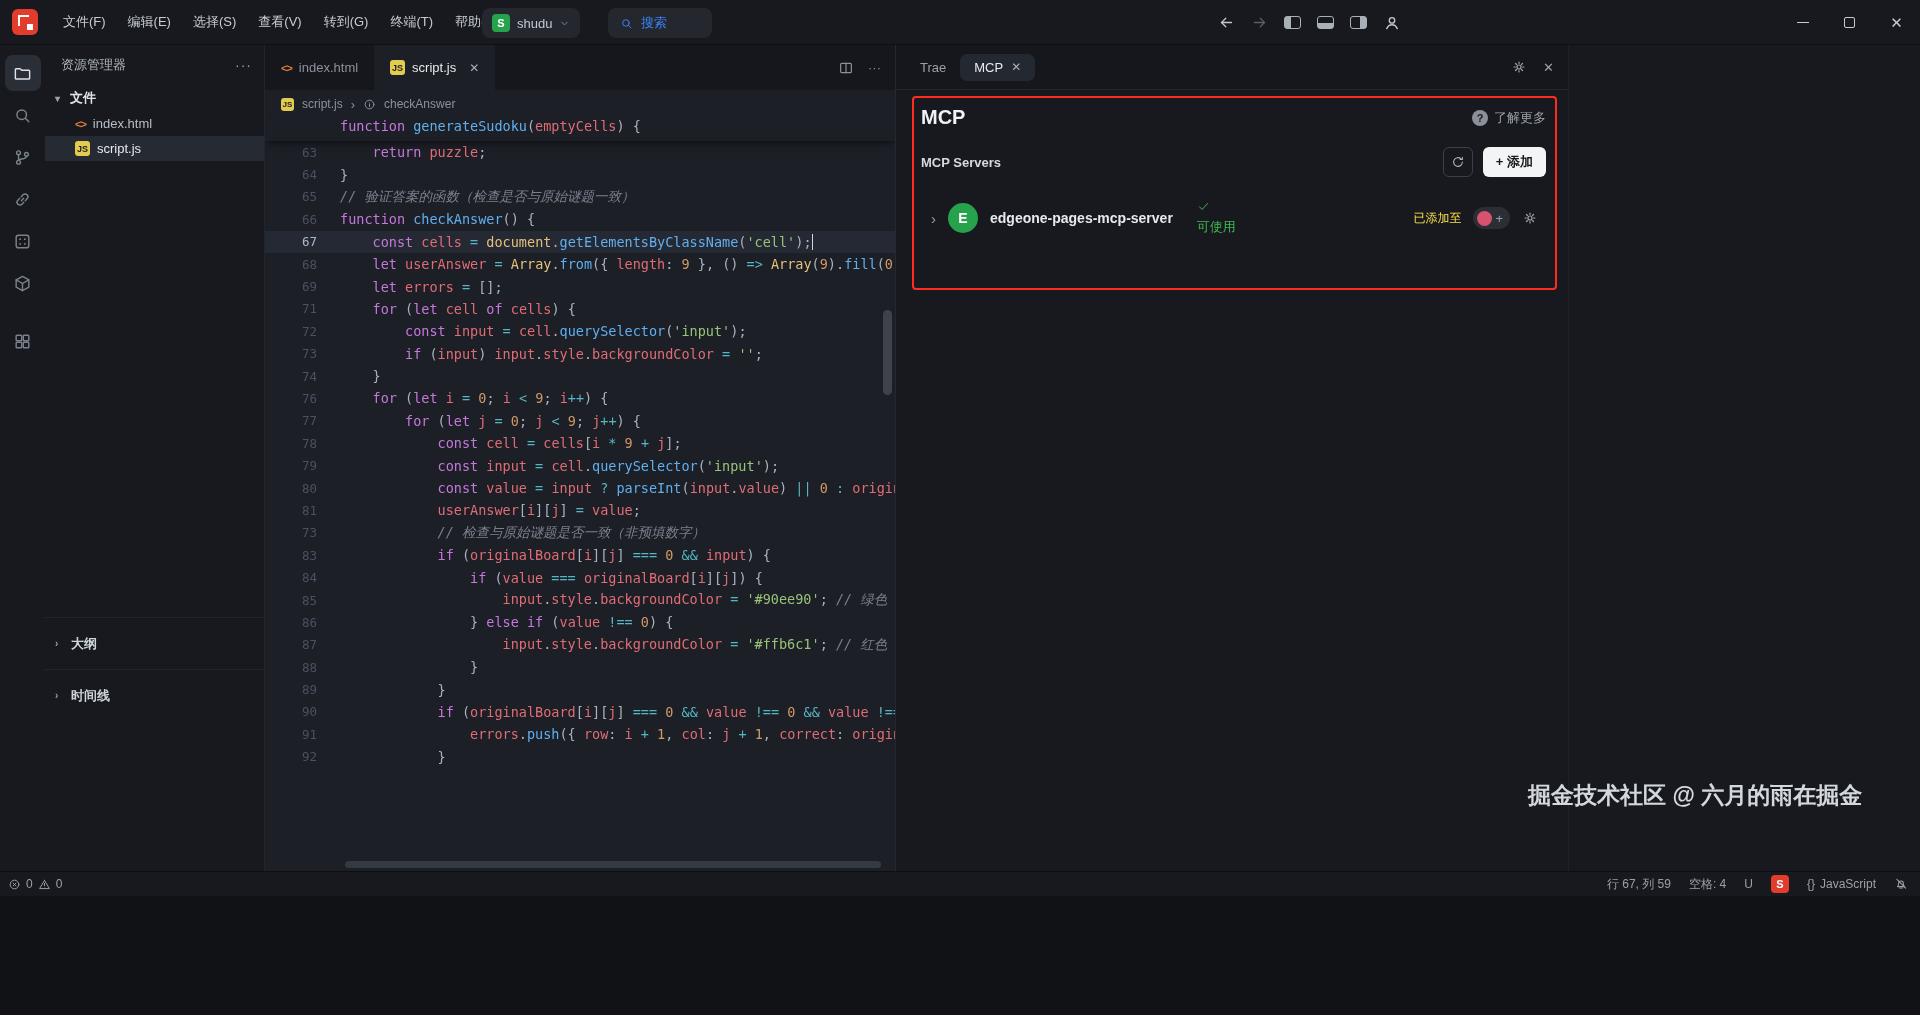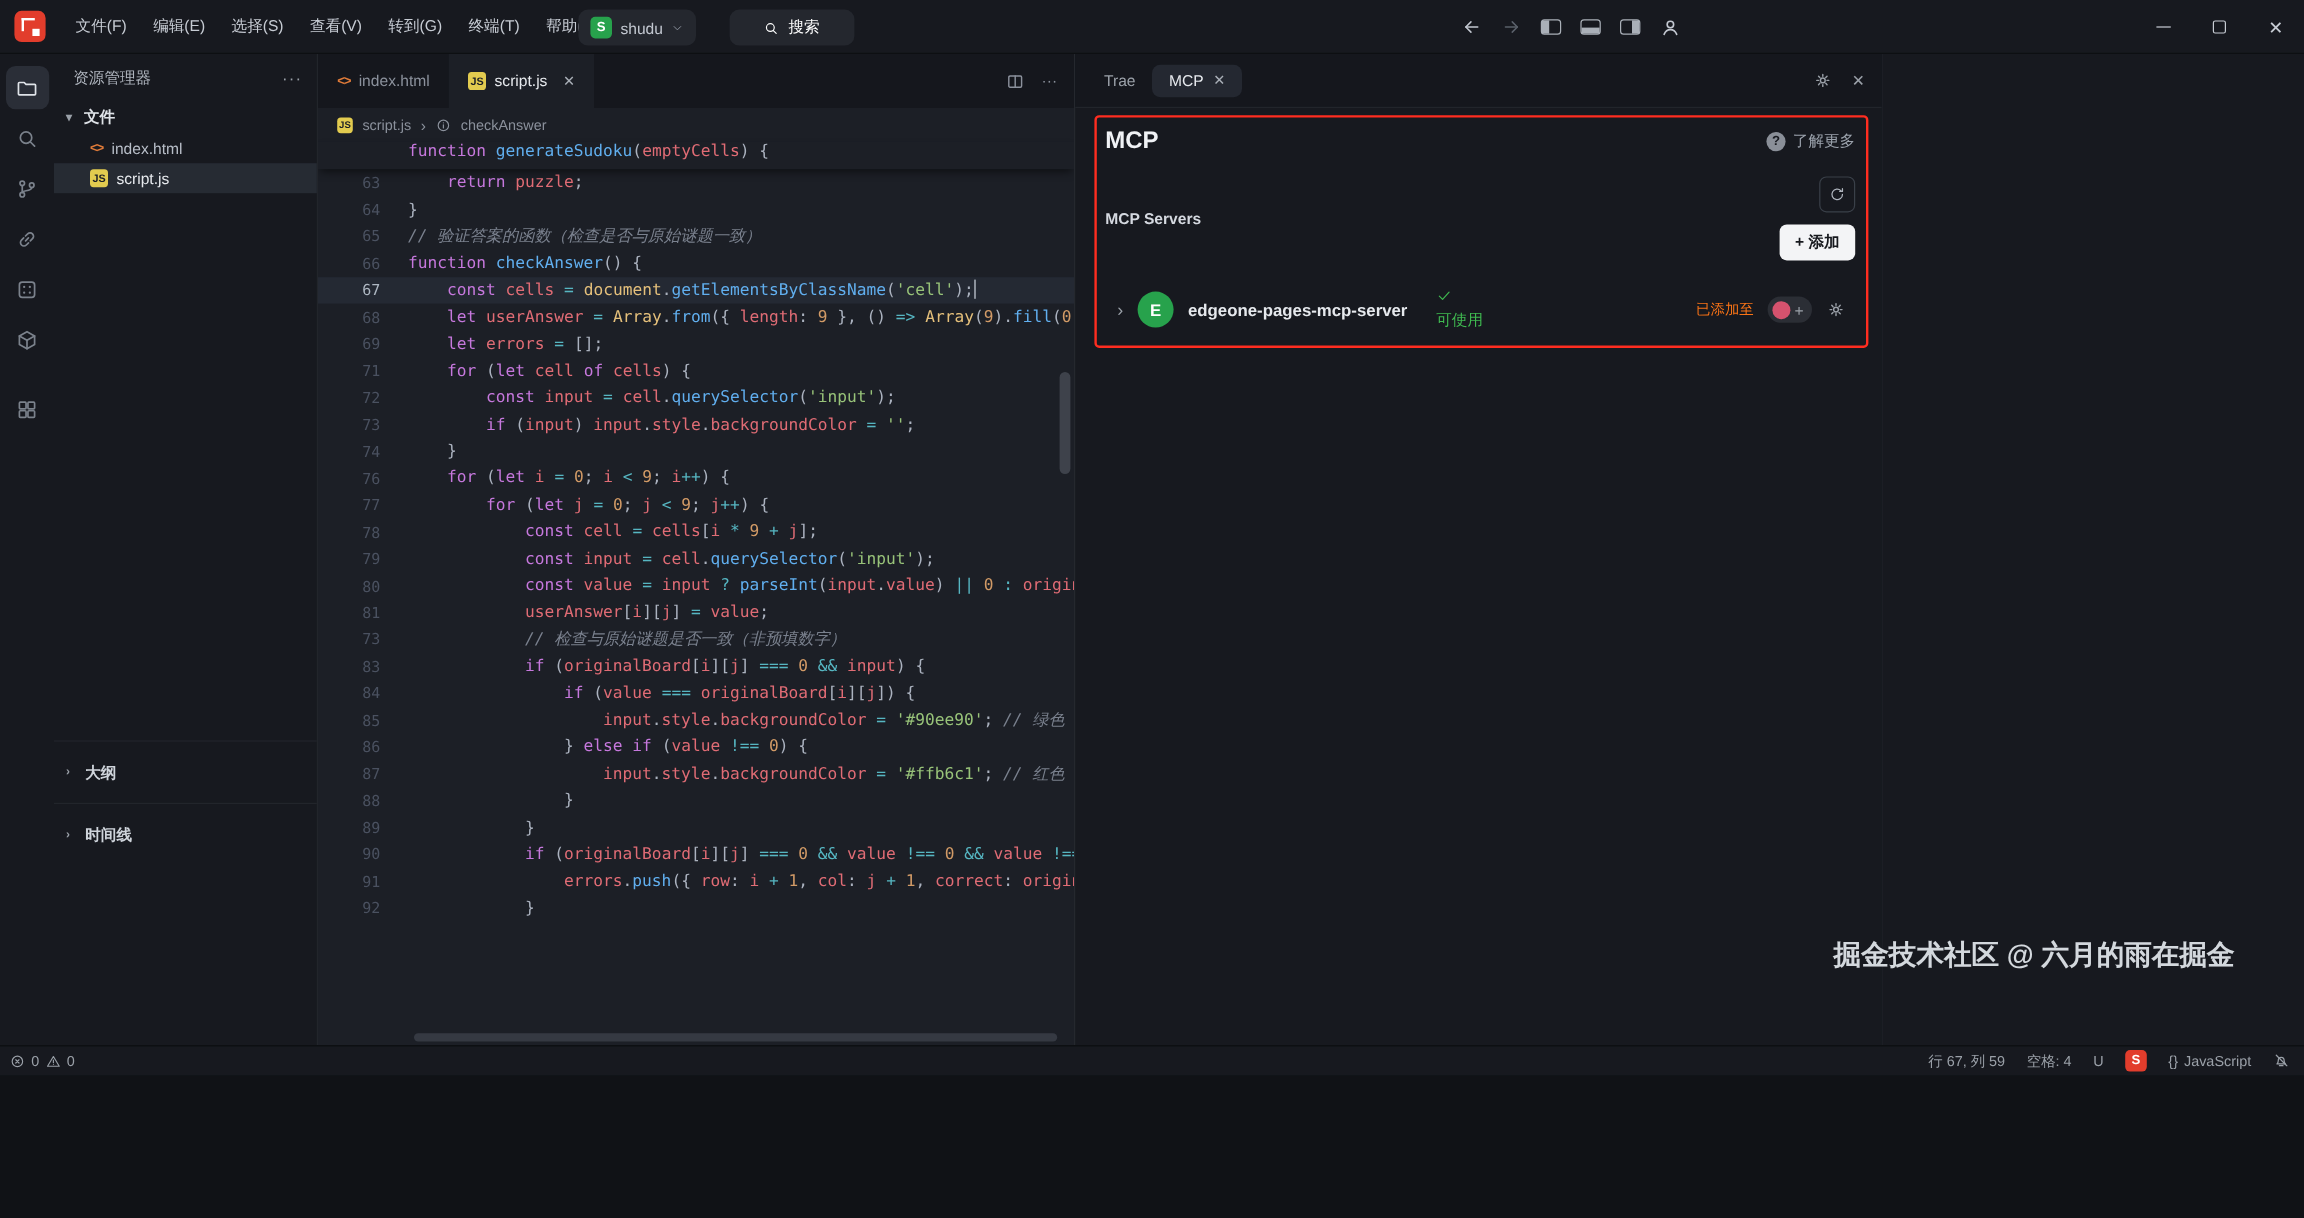--- a/index.html
+++ b/index.html
@@ -13,21 +13,21 @@
   
   .titlebar { position:absolute; top:0; left:0; right:0; height:45px; background:#17191f; display:flex; align-items:center; border-bottom:1px solid #0d0f12; }
   .app-logo { width:26px; height:26px; margin:0 14px 0 12px; border-radius:6px; background:#e23d2c; position:relative; flex:none; }
   .app-logo::before { content:""; position:absolute; left:6px; top:6px; width:9px; height:9px; border:2.5px solid #fff; border-right:none; border-bottom:none; }
   .app-logo::after { content:""; position:absolute; right:5px; bottom:5px; width:6px; height:6px; background:#fff; }
   .menus { display:flex; align-items:center; }
   .menu-item { padding:5px 11px; border-radius:5px; color:#c7ccd4; cursor:default; }
   .tb-project { position:absolute; left:482px; top:8px; height:30px; display:flex; align-items:center; gap:7px; background:#24272e; border-radius:8px; padding:0 10px; }
   .proj-badge { width:18px; height:18px; border-radius:4px; background:#27a24c; color:#fff; font-size:11px; font-weight:bold; display:flex; align-items:center; justify-content:center; }
   .tb-project .chev { color:#8b919c; }
-  .tb-search { position:absolute; left:608px; top:8px; height:30px; width:104px; display:flex; align-items:center; gap:8px; background:#24272e; border-radius:8px; padding:0 28px; color:#ffffff; }
+  .tb-search { position:absolute; left:608px; top:8px; height:30px; width:104px; display:flex; align-items:center; gap:8px; background:#24272e; border-radius:8px; padding:0 12px; color:#3b82f6; }
   .tb-nav { position:absolute; left:1218px; top:0; height:45px; display:flex; align-items:center; gap:16px; color:#c3c8d1; }
   .nav-dis { color:#5a606a; }
   .layout-ic { width:17px; height:13px; border:1.5px solid #aab0b8; border-radius:3px; position:relative; }
   .layout-ic .fill { position:absolute; background:#aab0b8; }
   .layout-ic.left .fill { left:0; top:0; bottom:0; width:6px; }
   .layout-ic.bottom .fill { left:0; right:0; bottom:0; height:5px; }
   .layout-ic.right .fill { right:0; top:0; bottom:0; width:6px; }
   .win-controls { position:absolute; right:0; top:0; height:45px; display:flex; }
   .win-btn { width:47px; height:45px; display:flex; align-items:center; justify-content:center; color:#c7ccd4; }
   .wb-min { width:12px; border-top:1.4px solid #c7ccd4; }
@@ -87,30 +87,30 @@
   .ptab.active { background:#242831; color:#e6e9ed; }
   .ptab .tab-close { font-size:12px; color:#aab0b8; }
   .panel-strip-actions { margin-left:auto; display:flex; align-items:center; gap:16px; color:#9aa0a8; }
   .panel-content { padding:16px 22px 0 25px; }
   .mcp-heading-row { display:flex; align-items:center; justify-content:space-between; }
   .mcp-title { font-size:20px; font-weight:bold; color:#f0f2f5; }
   .learn-more { display:flex; align-items:center; gap:6px; color:#9ca3ad; font-size:13px; }
   .q-circle { width:16px; height:16px; border-radius:50%; background:#8a8f98; color:#17191f; font-size:11px; font-weight:bold; display:flex; align-items:center; justify-content:center; }
   .servers-row { margin-top:18px; display:flex; align-items:center; }
   .servers-label { font-size:13px; font-weight:bold; color:#d5d9e0; }
-  .servers-actions { margin-left:auto; display:flex; align-items:flex-end; gap:10px;flex-direction:column; }
+  .servers-actions { margin-left:auto; display:flex; align-items:flex-start; gap:10px; }
   .refresh-btn { width:30px; height:30px; border:1px solid #3a4049; border-radius:6px; display:flex; align-items:center; justify-content:center; color:#aeb4bd; background:transparent; }
   .add-btn { height:30px; padding:0 13px; border:none; border-radius:6px; background:#f3f4f6; color:#16181d; font-weight:bold; font-size:13px; display:flex; align-items:center; }
   .server-item { margin-top:16px; height:50px; display:flex; align-items:center; gap:12px; padding:0 8px 0 10px; border-radius:8px; }
   .srv-chev { color:#9aa0a8; font-size:15px; }
   .srv-avatar { width:30px; height:30px; border-radius:50%; background:#27a24c; color:#fff; font-weight:bold; font-size:14px; display:flex; align-items:center; justify-content:center; flex:none; }
   .srv-name { font-size:14px; font-weight:bold; color:#e6e9ed; }
   .srv-status { display:flex; align-items:flex-start; gap:5px; color:#3fb950; font-size:13px; margin-left:12px;flex-direction:column; }
   .srv-right { margin-left:auto; display:flex; align-items:center; gap:12px; }
-  .added-label { color:#f97316; font-size:12px; }
+  .added-label { color:#fde047; font-size:12px; }
   .avatar-pill { height:22px; border-radius:11px; background:#2b2e35; display:flex; align-items:center; gap:3px; padding:0 7px 0 4px; color:#9aa0a8; }
   .mini-avatar { width:15px; height:15px; border-radius:50%; background:#d6526e; }
   .srv-gear { color:#9aa0a8; }
 
   .filler { flex:1; background:#17191f; border-left:1px solid #1e2127; }
 
   
   .statusbar { position:absolute; left:0; right:0; bottom:0; height:25px; background:#17191f; border-top:1px solid #0c0e11; display:flex; align-items:center; padding:0 12px 0 8px; color:#9aa0a8; font-size:12px; }
   .sb-left { display:flex; align-items:center; gap:5px; }
   .sb-right { margin-left:auto; display:flex; align-items:center; gap:18px; }

